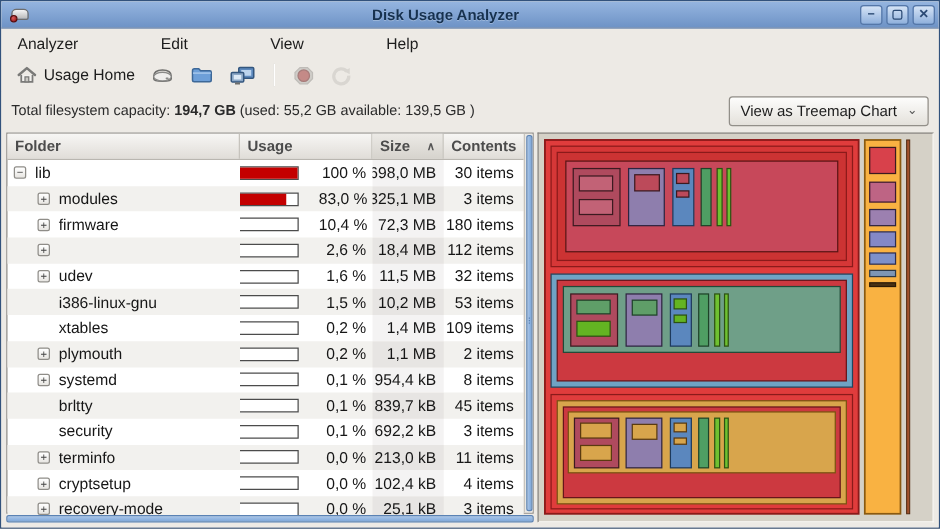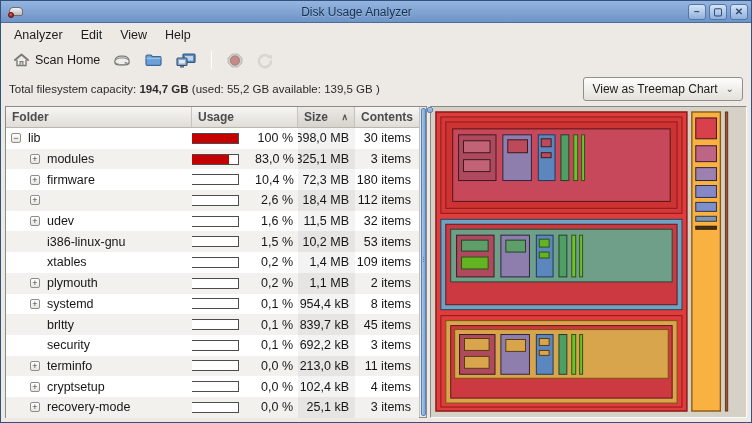--- a/index.html
+++ b/index.html
@@ -7,46 +7,46 @@
   .window{width:752px;height:423px;border:1px solid #32527c;background:#EDEAE5;
     display:flex;flex-direction:column;font-family:"Liberation Sans",sans-serif;overflow:hidden;}
   
   .titlebar{height:22px;flex:0 0 22px;background:linear-gradient(#93B3DE,#7DA2D3 40%,#планов 100%);
     background:linear-gradient(#95B5E0,#6E93C6);display:flex;align-items:center;padding:0 3px;border-bottom:1px solid #4a6da0;}
   .app-icon{width:16px;height:14px;margin:0 4px;position:relative;}
   .app-icon .drive{position:absolute;left:1px;top:2px;width:14px;height:9px;border-radius:4px 4px 2px 2px;
     background:linear-gradient(#f4f4f4,#b9b9b9);border:1px solid #6e6e6e;}
   .app-icon .dot{position:absolute;left:0;bottom:1px;width:6px;height:6px;border-radius:50%;
     background:radial-gradient(circle at 35% 35%,#e05a5a,#8c1010);border:1px solid #5a0a0a;}
-  .title{flex:1;text-align:center;font-weight:normal;font-size:12px;color:#16314f;
+  .title{flex:1;text-align:center;font-weight:bold;font-size:12px;color:#16314f;
     text-shadow:0 1px 0 rgba(255,255,255,.25);}
   .winbtn{width:18px;height:16px;margin-left:3px;border:1px solid #5577a8;border-radius:3px;
     background:linear-gradient(#D6E4F6,#8FB0DC);color:#2b4a74;font-size:10px;line-height:14px;
     text-align:center;font-weight:bold;cursor:default;}
   
-  .menubar{height:24px;flex:0 0 24px;display:flex;align-items:center;padding-left:4px;background:#EDEAE5;}
+  .menubar{height:24px;flex:0 0 24px;display:flex;align-items:center;padding-left:4px;background:#EDEAE5;gap:48px;}
   .menu-item{font-size:12.5px;color:#1c1c1c;padding:3px 9px;}
   
   .toolbar{height:26px;flex:0 0 26px;display:flex;align-items:center;padding-left:8px;gap:4px;background:#EDEAE5;}
   .tbtn{display:flex;align-items:center;gap:5px;padding:2px 4px;border-radius:3px;}
   .tbtn svg{display:block;}
   .tbtn-label{font-size:12.5px;color:#1c1c1c;}
   .tsep{width:1px;height:18px;background:#c3c0ba;margin:0 6px;border-right:1px solid #fff;}
   .dim{opacity:.55;}
   
   .statusrow{height:31px;flex:0 0 31px;display:flex;align-items:center;padding:0 8px;background:#EDEAE5;}
   .status-text{font-size:11.5px;color:#2a2a2a;white-space:pre;}
   .status-text b{font-weight:bold;}
   .spacer{flex:1;}
   .view-select{display:flex;align-items:center;gap:8px;height:24px;padding:0 8px;border:1px solid #928f89;
     border-radius:3px;background:linear-gradient(#FDFDFC,#E4E1DB);font-size:12px;color:#1c1c1c;}
   .chev{font-size:10px;color:#555;line-height:1;}
   
   .main{flex:1;display:flex;padding:2px 4px 4px 4px;gap:3px;background:#EDEAE5;min-height:0;}
-  .tree-area{width:422px;flex:0 0 422px;display:flex;flex-direction:row;min-height:0;}
+  .tree-area{width:422px;flex:0 0 422px;display:flex;flex-direction:column;min-height:0;}
   .tree-frame{flex:1;border:1px solid #8e8b85;background:#fff;display:flex;min-height:0;}
   .tree-table{flex:1;display:flex;flex-direction:column;min-width:0;}
   .thead{display:flex;height:21px;flex:0 0 21px;background:linear-gradient(#F7F6F4,#E0DDD8);
     border-bottom:1px solid #b9b6b0;}
   .th{font-size:12px;font-weight:bold;color:#4c4c4c;display:flex;align-items:center;
     padding:0 6px;border-right:1px solid #c6c3bd;}
   .th.sorted{background:linear-gradient(#ECEAE6,#D6D3CD);}
   .sort-ind{margin-left:auto;font-size:9px;color:#555;padding-left:4px;}
   .col-folder{width:186px;flex:0 0 186px;}
   .col-usage{width:106px;flex:0 0 106px;}
@@ -105,21 +105,21 @@
 
   <div class="toolbar">
     <div class="tbtn">
       <span>
         <svg width="17" height="16" viewBox="0 0 17 16">
           <path d="M2 8 L8.5 2.5 L15 8" fill="none" stroke="#7a7a78" stroke-width="2" stroke-linecap="round" stroke-linejoin="round"></path>
           <path d="M4 8 L4 13.5 L13 13.5 L13 8" fill="#f2f1ee" stroke="#7a7a78" stroke-width="1.4"></path>
           <rect x="7" y="9.5" width="3" height="4" fill="#c9c7c2" stroke="#7a7a78" stroke-width="1"></rect>
         </svg>
       </span>
-      <span class="tbtn-label">Scan Home</span>
+      <span class="tbtn-label">Usage Home</span>
     </div>
     <div class="tbtn">
       <span>
         <svg width="20" height="16" viewBox="0 0 20 16">
           <path d="M3 9 Q3 4 10 4 Q17 4 17 9 L17 11 Q17 13 10 13 Q3 13 3 11 Z" fill="#d9d7d3" stroke="#6e6e6c" stroke-width="1.2"></path>
           <ellipse cx="10" cy="9.3" rx="7" ry="3.4" fill="#efeeec" stroke="#8a8a88" stroke-width="1"></ellipse>
           <rect x="12.5" y="10" width="2.4" height="1.4" rx=".6" fill="#8a8a88"></rect>
         </svg>
       </span>
     </div>

